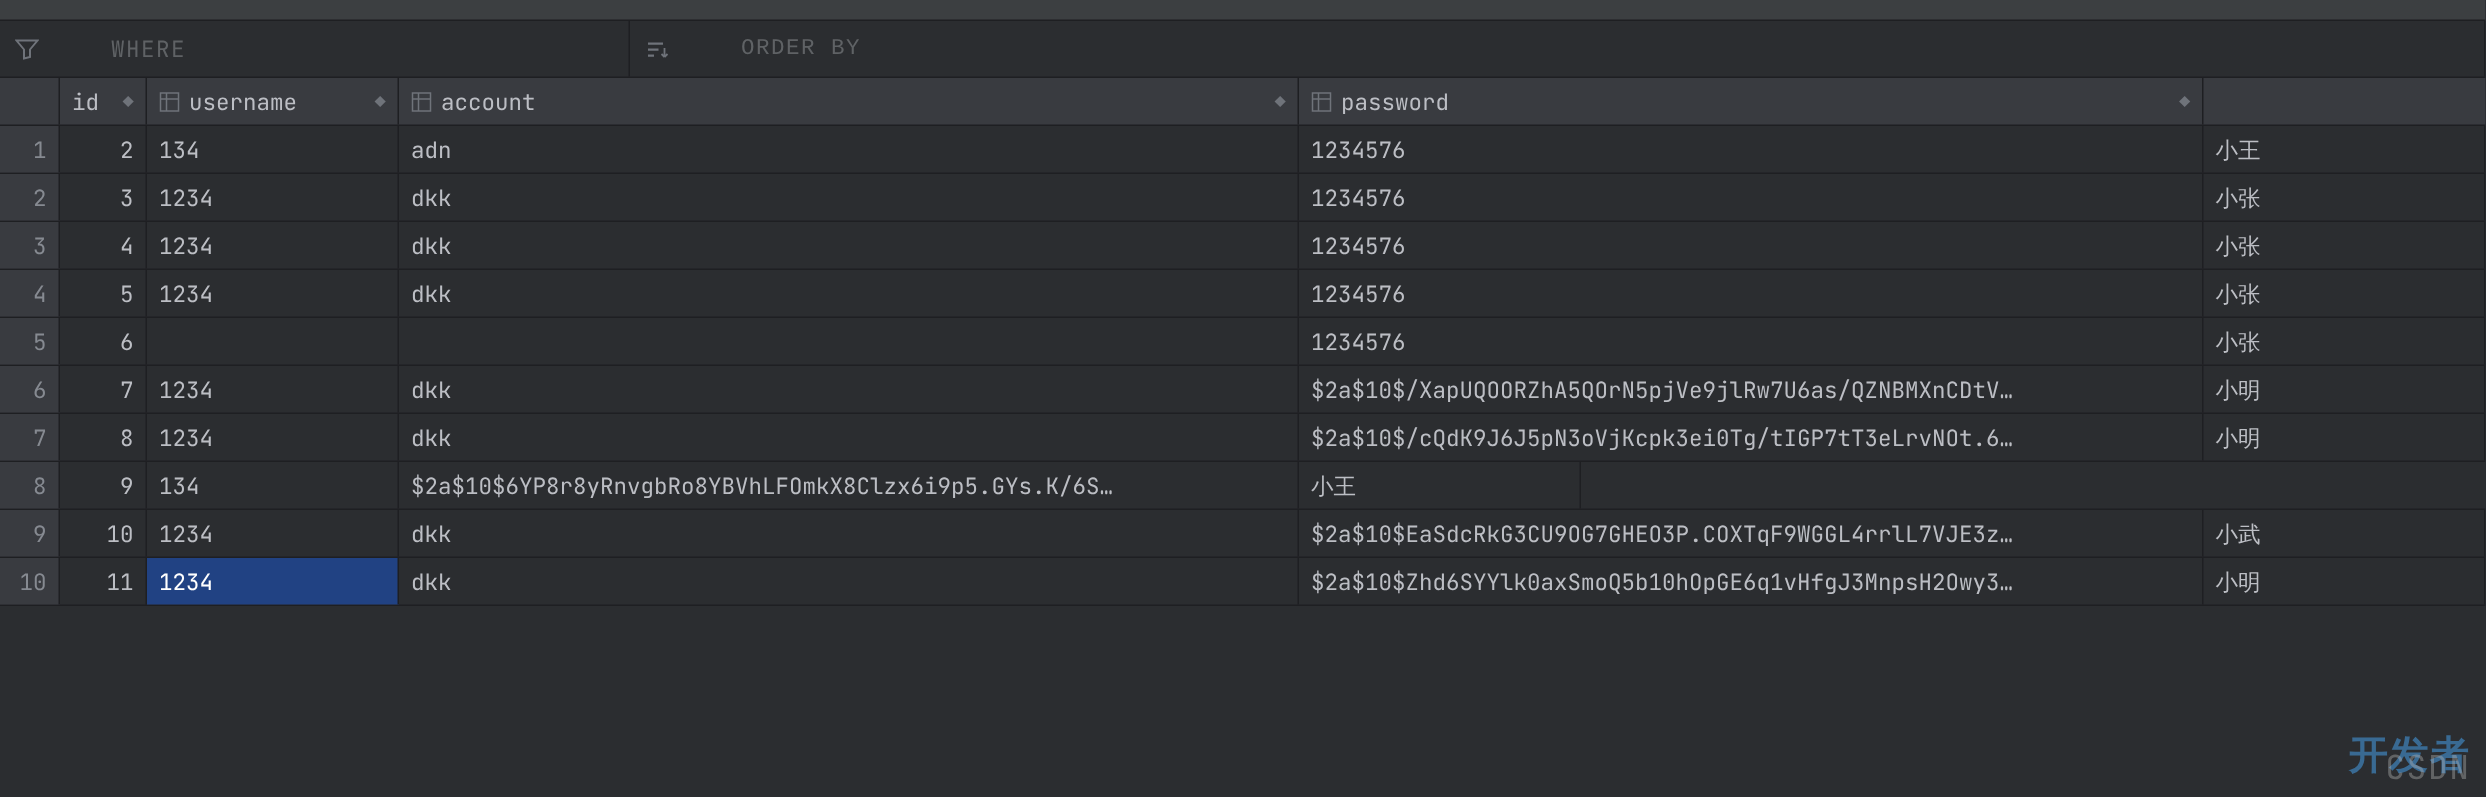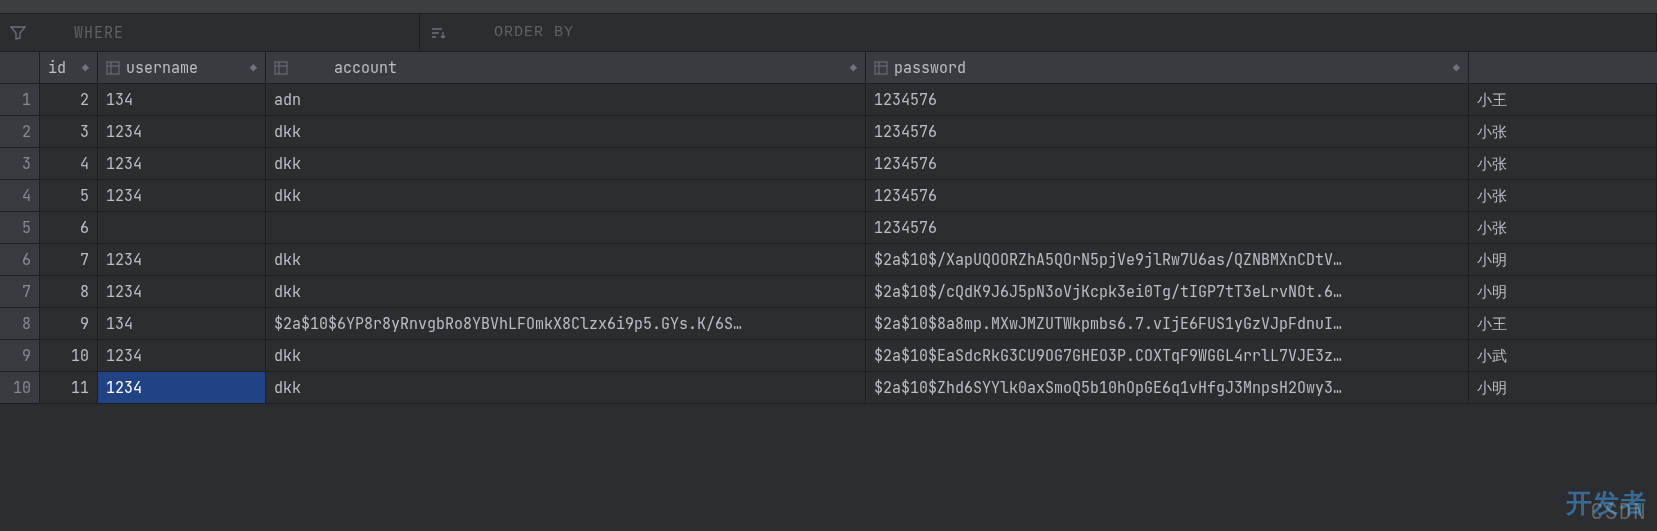--- a/index.html
+++ b/index.html
@@ -103,21 +103,21 @@
   text-overflow: ellipsis;
 }
 .data-cell.id-col { justify-content: flex-end; }
 .data-cell.null { color: #5f6265; font-style: italic; }
 .data-cell.selected {
   background: #214283;
   color: #ffffff;
 }
 .col-id { width: 58px; }
 .col-username { width: 168px; }
-.col-account { width: 600px; gap: 40px; }
+.col-account { width: 600px; }
 .col-password { width: 603px; }
 .col-addre { width: 188px; }
 .watermark {
   position: absolute;
   right: 10px;
   bottom: 5px;
   font-size: 22px;
   color: rgba(180, 180, 180, 0.4);
   letter-spacing: 1px;
   pointer-events: none;
@@ -258,21 +258,20 @@
         <div class="data-cell col-username  ">1234</div>
         <div class="data-cell col-account ">dkk</div>
         <div class="data-cell col-password">$2a$10$/cQdK9J6J5pN3oVjKcpk3ei0Tg/tIGP7tT3eLrvNOt.6…</div>
         <div class="data-cell col-addre">小明</div>
       </div>
       <div class="data-row">
         <div class="gutter-cell">8</div>
         <div class="data-cell col-id id-col">9</div>
         <div class="data-cell col-username  ">134</div>
         <div class="data-cell col-account ">$2a$10$6YP8r8yRnvgbRo8YBVhLFOmkX8Clzx6i9p5.GYs.K/6S…</div>
-        <div class="data-cell col-password">$2a$10$8a8mp.MXwJMZUTWkpmbs6.7.vIjE6FUS1yGzVJpFdnuI…</div>
         <div class="data-cell col-addre">小王</div>
       </div>
       <div class="data-row">
         <div class="gutter-cell">9</div>
         <div class="data-cell col-id id-col">10</div>
         <div class="data-cell col-username  ">1234</div>
         <div class="data-cell col-account ">dkk</div>
         <div class="data-cell col-password">$2a$10$EaSdcRkG3CU9OG7GHEO3P.COXTqF9WGGL4rrlL7VJE3z…</div>
         <div class="data-cell col-addre">小武</div>
       </div>

